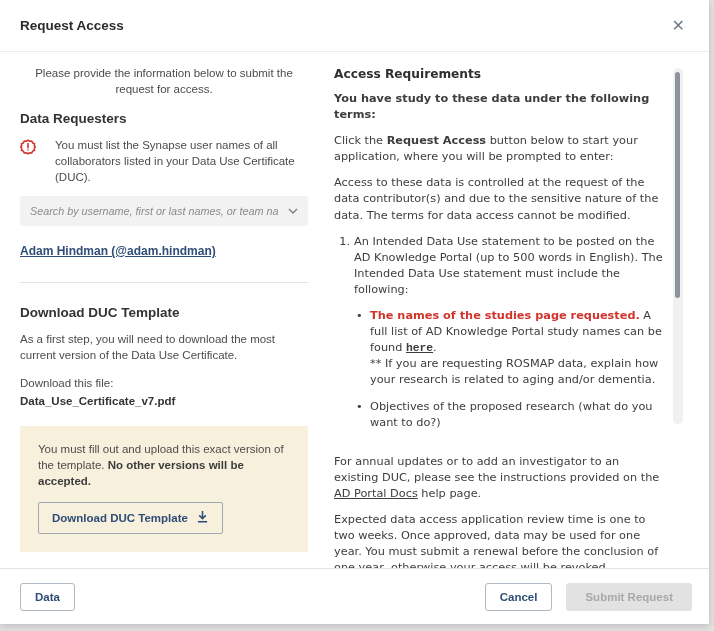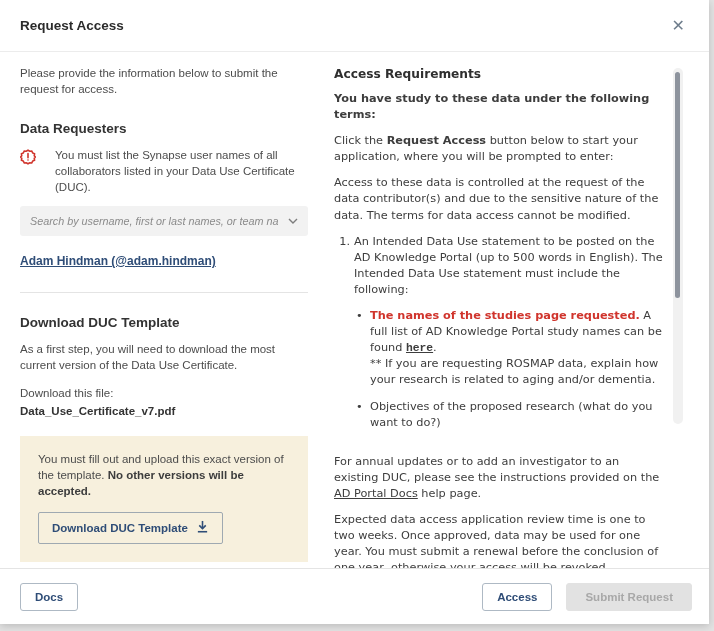--- a/index.html
+++ b/index.html
@@ -5,21 +5,21 @@
   * { margin:0; padding:0; box-sizing:border-box; }
   html,body { width:714px; height:631px; }
   body { background:#e3e3e3; font-family:"Liberation Sans", sans-serif; color:#4a4a4a; position:relative; overflow:hidden; }
   .modal { position:absolute; left:0; top:0; width:709px; height:624px; background:#ffffff; box-shadow:0 2px 8px rgba(0,0,0,.18); display:flex; flex-direction:column; }
   .modal-header { flex:0 0 52px; display:flex; align-items:center; justify-content:space-between; padding:0 20px; border-bottom:1px solid #ececec; }
   .modal-title { font-size:13.5px; font-weight:bold; color:#2b2b2b; }
   .close-btn { font-size:16px; color:#6e7d8c; cursor:pointer; line-height:1; padding:2px 4px; }
   .modal-body { flex:1 1 auto; display:flex; padding:14px 20px 0 20px; gap:26px; overflow:hidden; }
   .col-left { width:288px; flex:0 0 288px; font-size:11.5px; line-height:1.38; color:#4c4c4c; }
   .col-right { flex:1 1 auto; font-family:"DejaVu Sans", sans-serif; font-size:11.3px; line-height:1.42; color:#3d3d3d; min-width:0; }
-  .intro { margin-bottom:22px; }
+  .intro { margin-bottom:12px;text-align:center; }
   h3.sec { font-size:13.5px; font-weight:bold; color:#333; margin-bottom:10px; }
   .warn-row { display:flex; gap:19px; margin-bottom:10px; }
   .warn-icon { flex:0 0 16px; padding-top:1px; }
   .combo { position:relative; background:#f2f2f2; border-radius:3px; height:30px; display:flex; align-items:center; }
   .combo input { border:0; background:transparent; outline:none; width:100%; height:100%; padding:0 30px 0 10px; font-family:"Liberation Sans", sans-serif; font-size:10.8px; color:#555; }
   .combo input::placeholder { font-style:italic; color:#8b8b8b; }
   .combo .chev { position:absolute; right:9px; top:9px; }
   .user-link { display:inline-block; margin-top:17px; font-weight:bold; font-size:12px; color:#2f4d77; text-decoration:underline; cursor:pointer; }
   .divider { border:0; border-top:1px solid #e4e4e4; margin:22px 0 21px 0; }
   .dl-body { margin-bottom:12px; }
@@ -157,20 +157,20 @@
       <div class="below">
         <p><span> For annual updates or to add an investigator to an existing DUC, please see the instructions provided on the </span><a class="tlink">AD Portal Docs</a><span> help page.</span></p>
         <p>Expected  data access application review time is one to two weeks. Once approved, data may be used for one year.  You must submit a renewal before the conclusion of one year, otherwise your access will be revoked.</p>
 
       </div>
 
     </div>
   </div>
 
   <div class="modal-footer">
-    <button class="btn btn-outline">Docs</button>
+    <button class="btn btn-outline">Data</button>
     <div class="footer-right">
-      <button class="btn btn-outline">Access</button>
+      <button class="btn btn-outline">Cancel</button>
       <button class="btn btn-disabled" disabled="">Submit Request</button>
     </div>
   </div>
 
 </div>
 
 </body></html>

